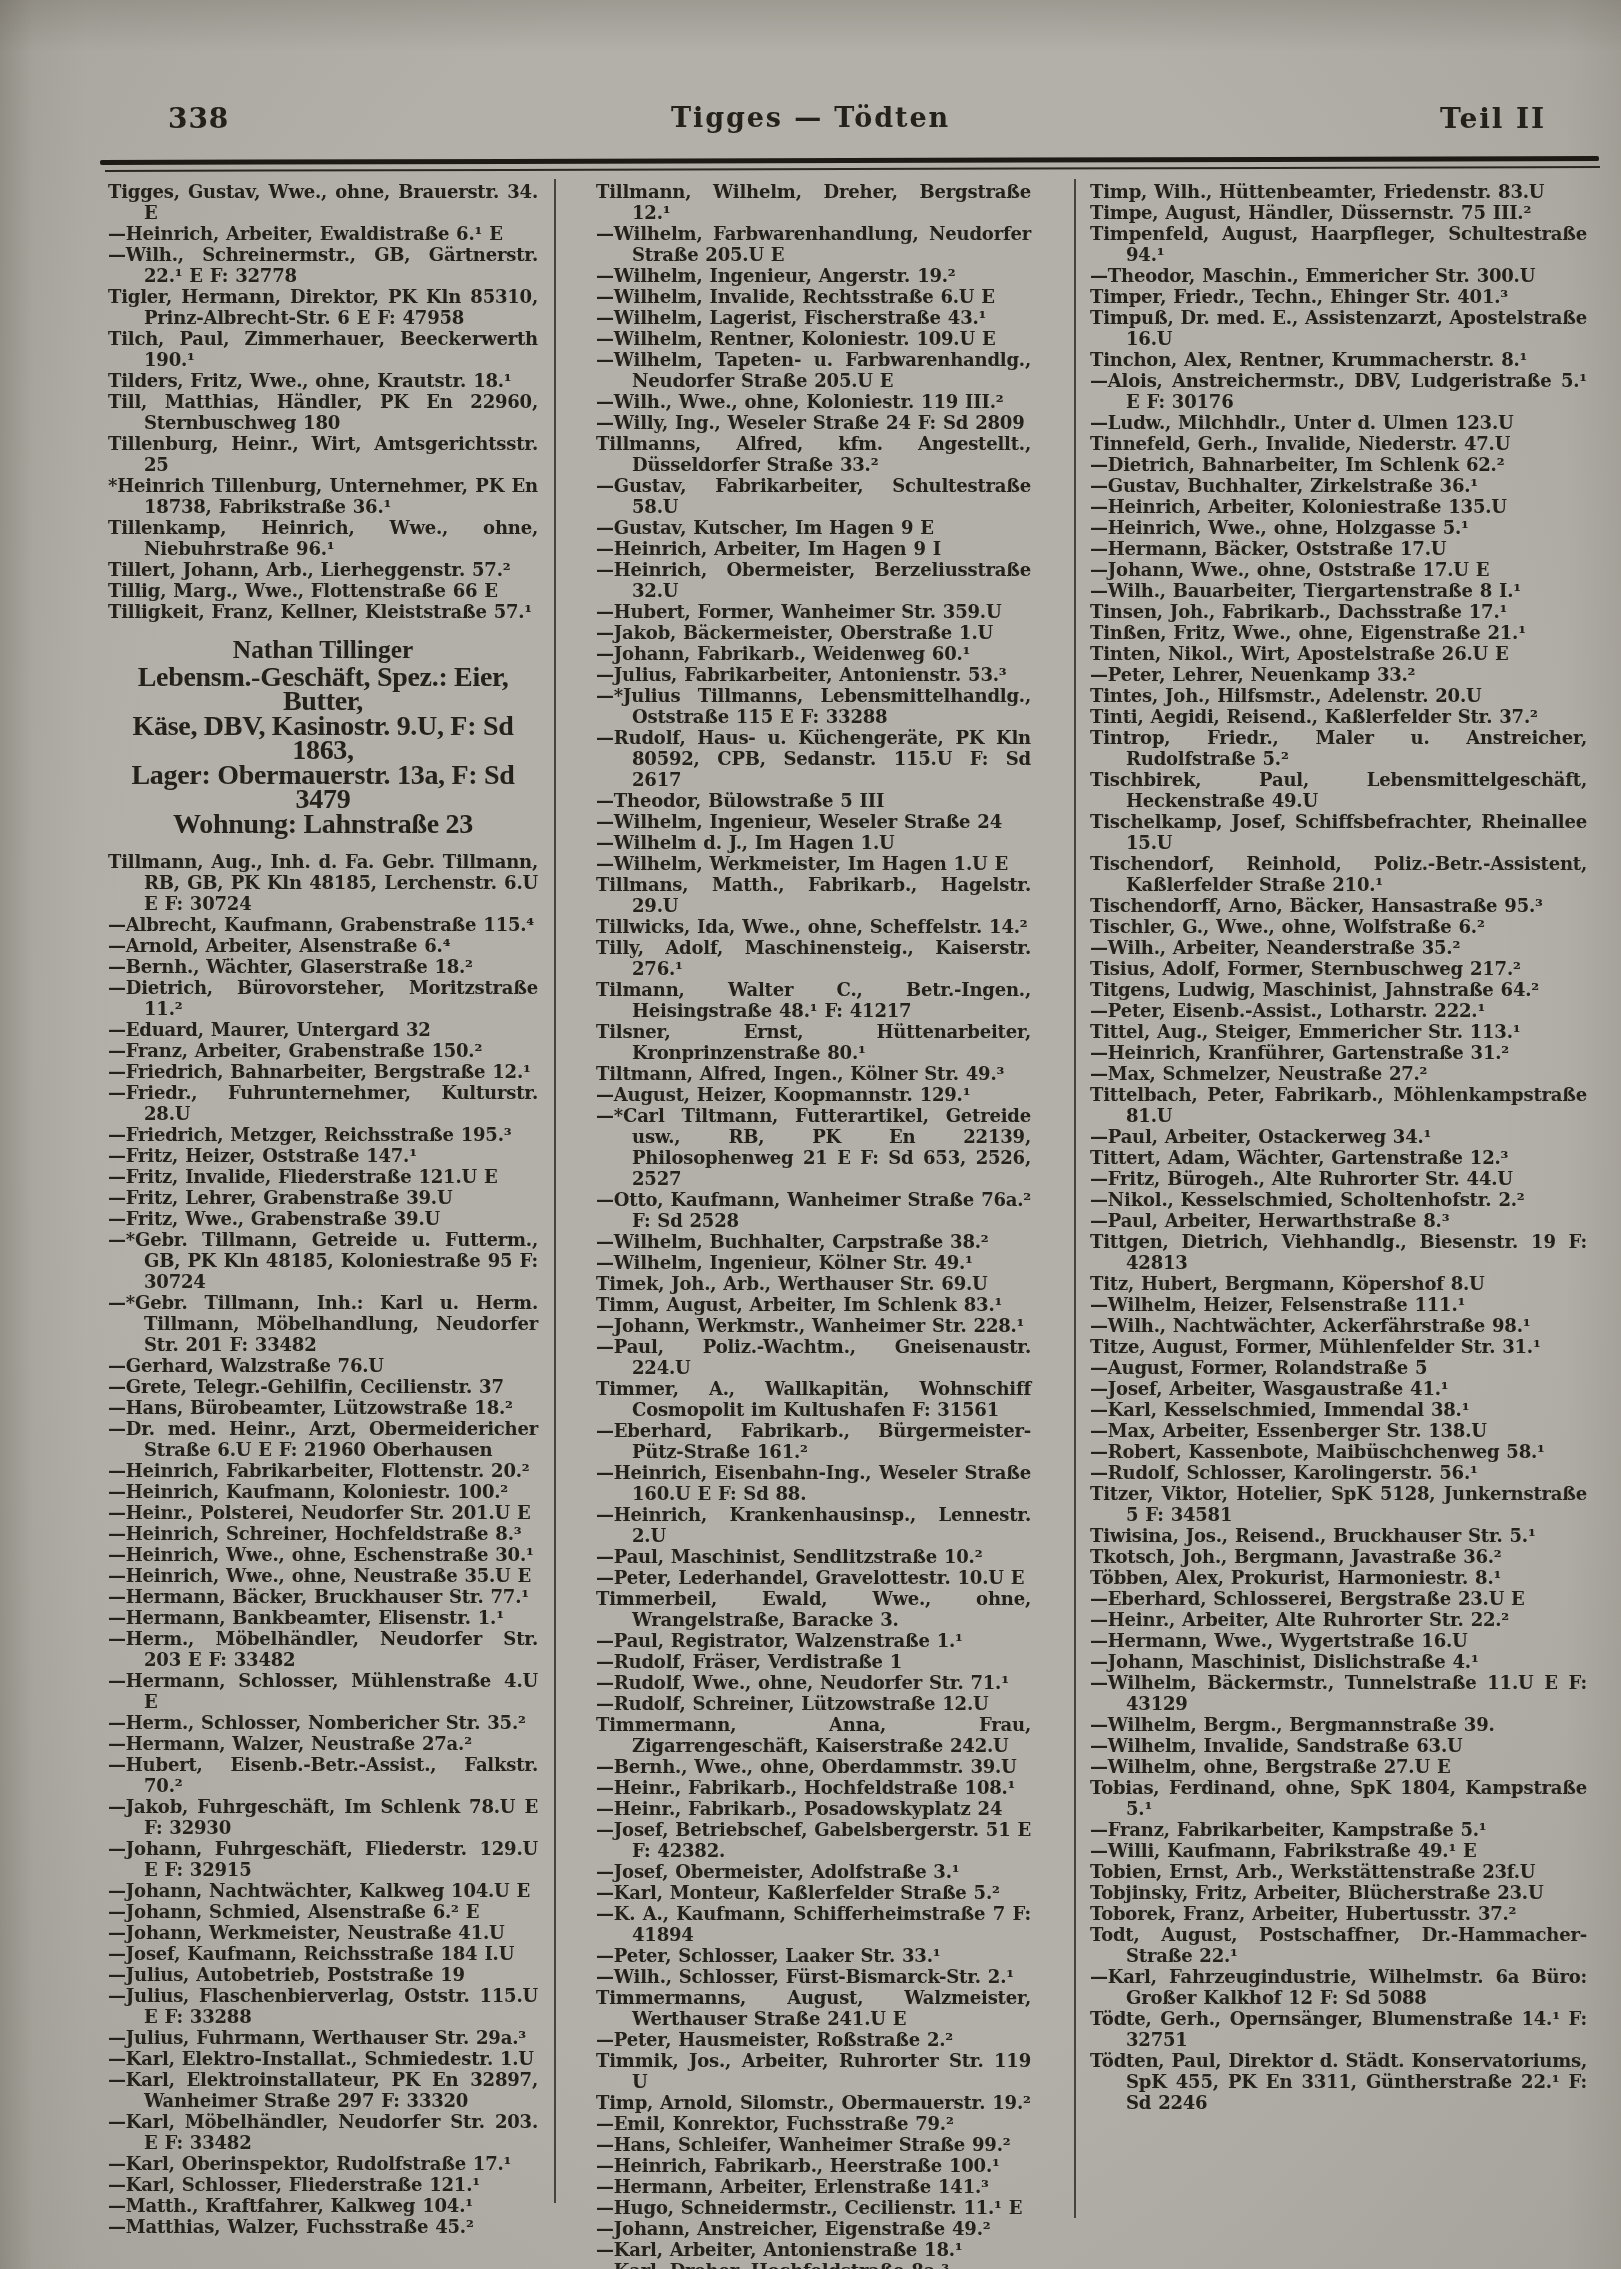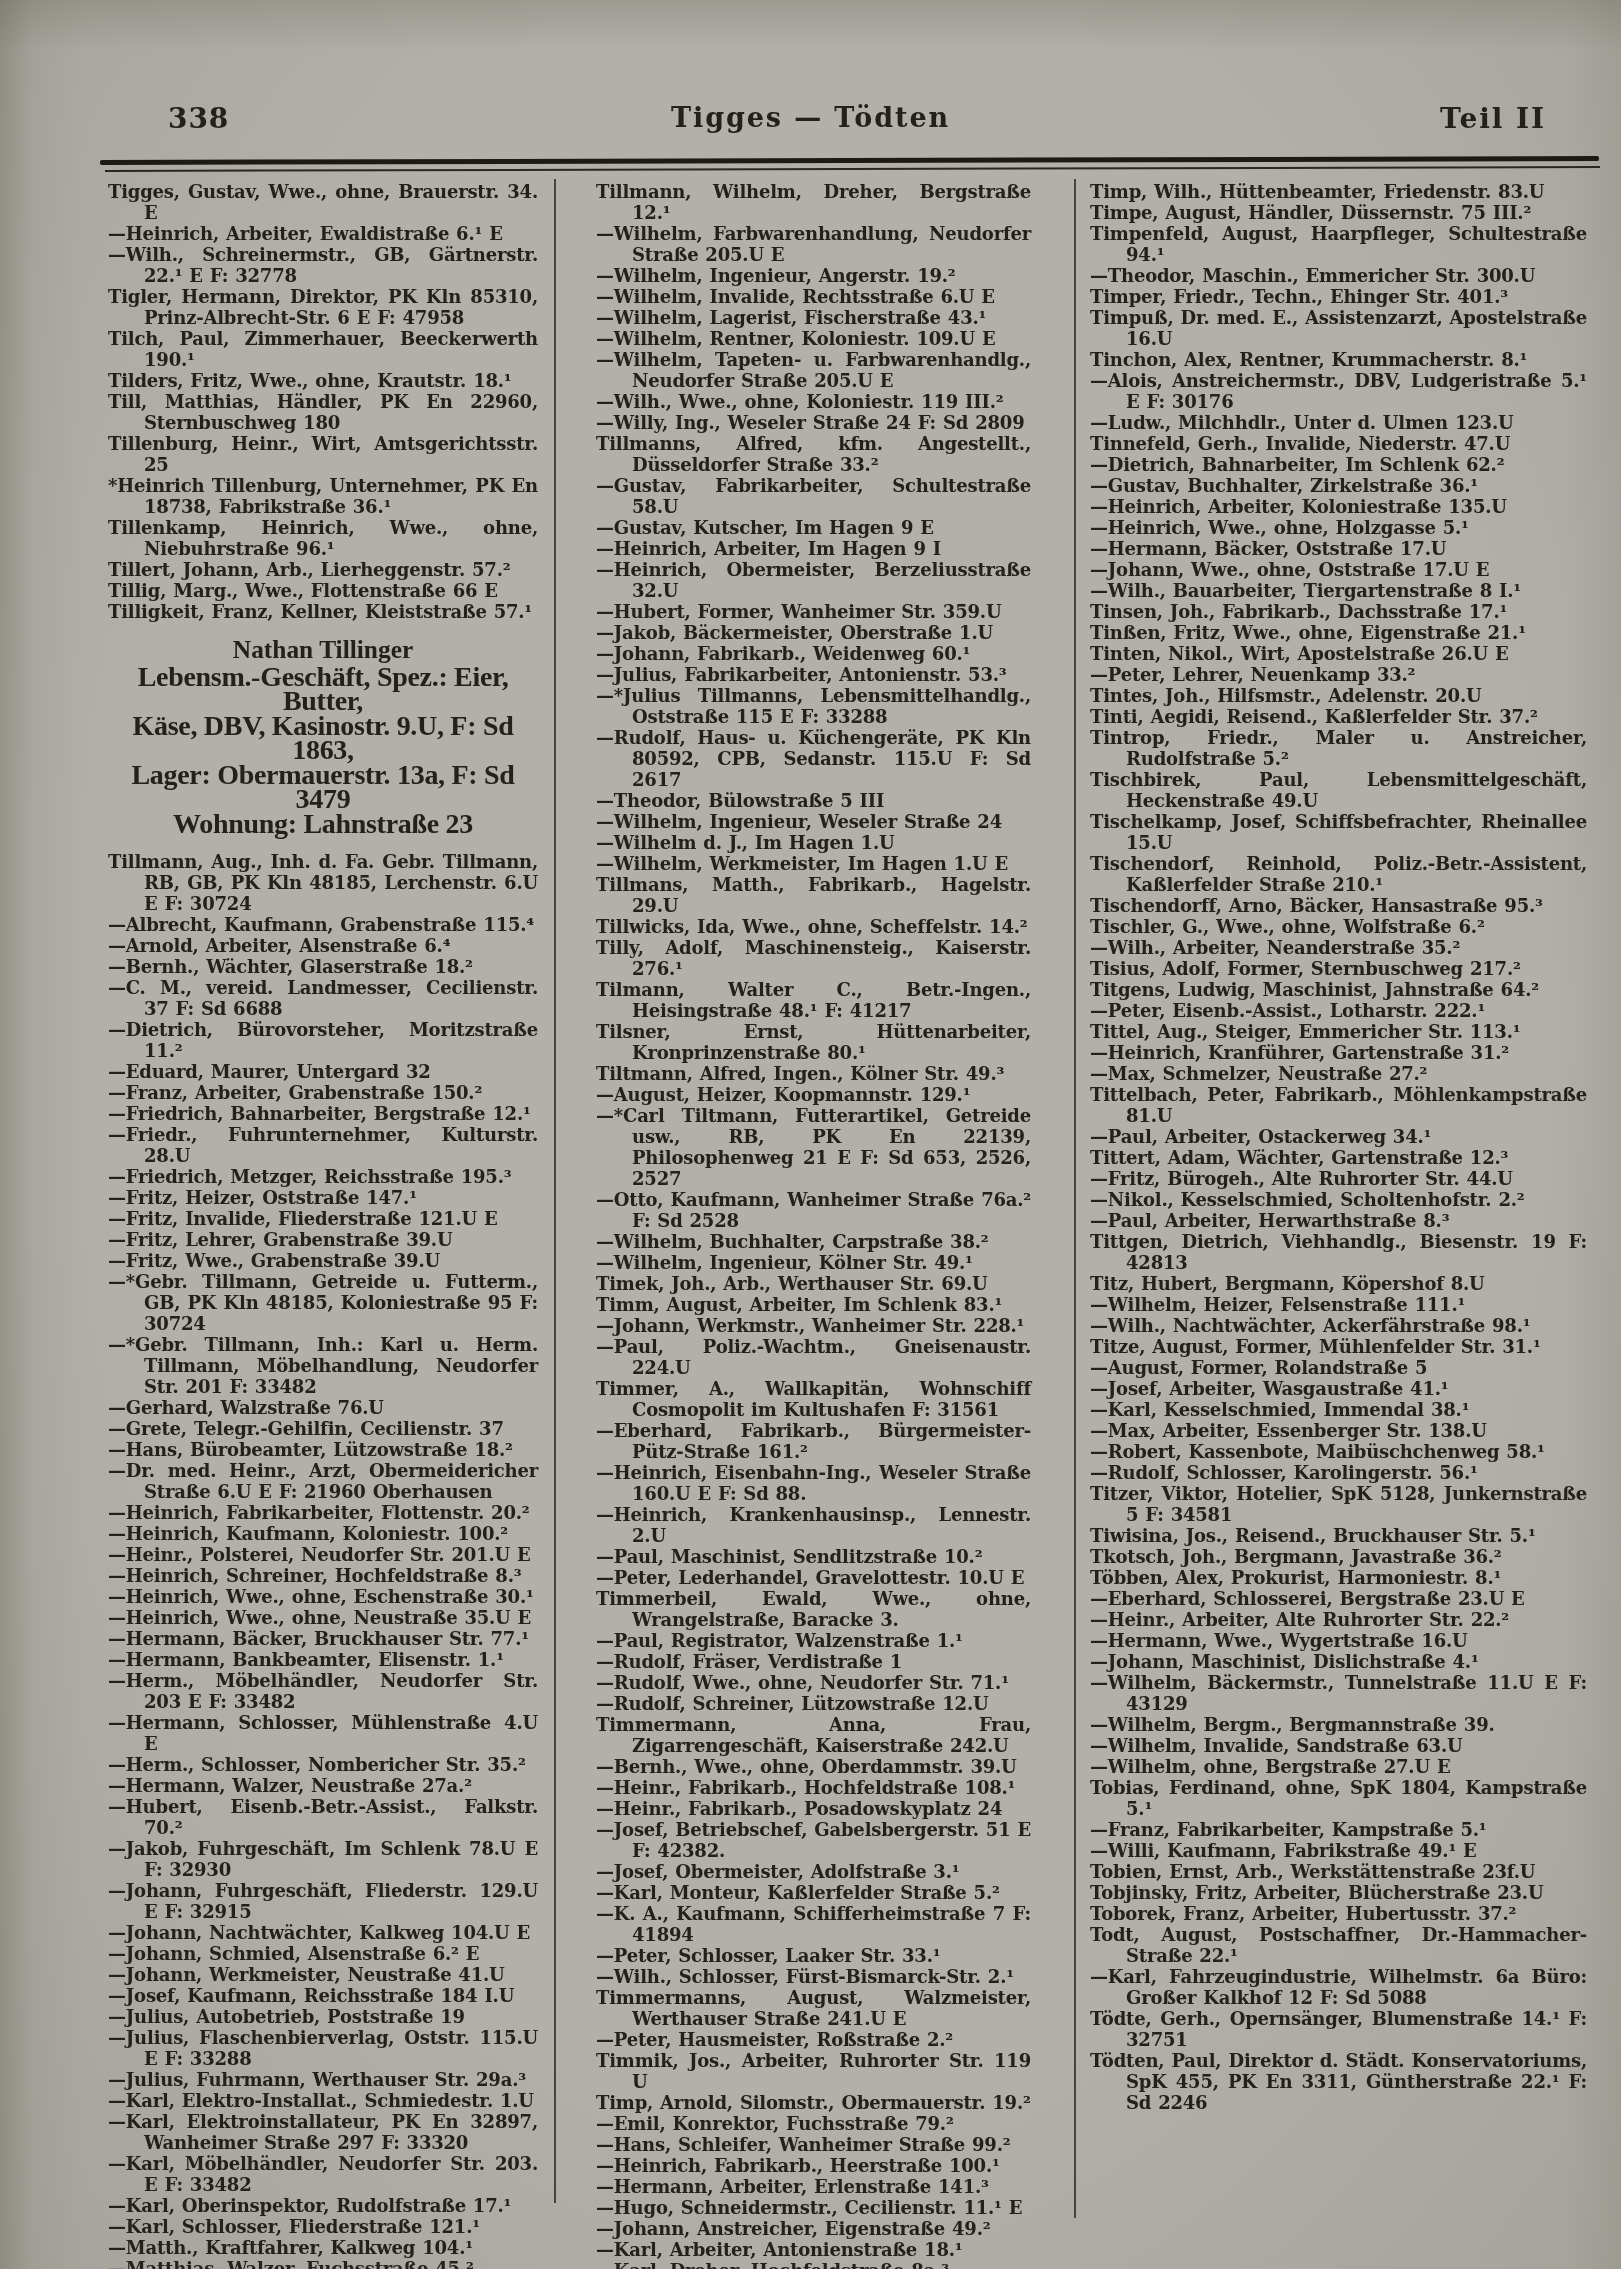--- a/index.html
+++ b/index.html
@@ -85,21 +85,20 @@
       <div class="ad-title">Nathan Tillinger</div>
       <div class="ad-line">Lebensm.-Geschäft, Spez.: Eier, Butter,</div>
       <div class="ad-line">Käse, DBV, Kasinostr. 9.U, F: Sd 1863,</div>
       <div class="ad-line">Lager: Obermauerstr. 13a, F: Sd 3479</div>
       <div class="ad-line">Wohnung: Lahnstraße 23</div>
     </div>
     <p class="entry">Tillmann, Aug., Inh. d. Fa. Gebr. Tillmann, RB, GB, PK Kln 48185, Lerchenstr. 6.U E F: 30724</p>
     <p class="entry">—Albrecht, Kaufmann, Grabenstraße 115.⁴</p>
     <p class="entry">—Arnold, Arbeiter, Alsenstraße 6.⁴</p>
     <p class="entry">—Bernh., Wächter, Glaserstraße 18.²</p>
-    <p class="entry">—C. M., vereid. Landmesser, Cecilienstr. 37 F: Sd 6688</p>
     <p class="entry">—Dietrich, Bürovorsteher, Moritzstraße 11.²</p>
     <p class="entry">—Eduard, Maurer, Untergard 32</p>
     <p class="entry">—Franz, Arbeiter, Grabenstraße 150.²</p>
     <p class="entry">—Friedrich, Bahnarbeiter, Bergstraße 12.¹</p>
     <p class="entry">—Friedr., Fuhrunternehmer, Kulturstr. 28.U</p>
     <p class="entry">—Friedrich, Metzger, Reichsstraße 195.³</p>
     <p class="entry">—Fritz, Heizer, Oststraße 147.¹</p>
     <p class="entry">—Fritz, Invalide, Fliederstraße 121.U E</p>
     <p class="entry">—Fritz, Lehrer, Grabenstraße 39.U</p>
     <p class="entry">—Fritz, Wwe., Grabenstraße 39.U</p>

